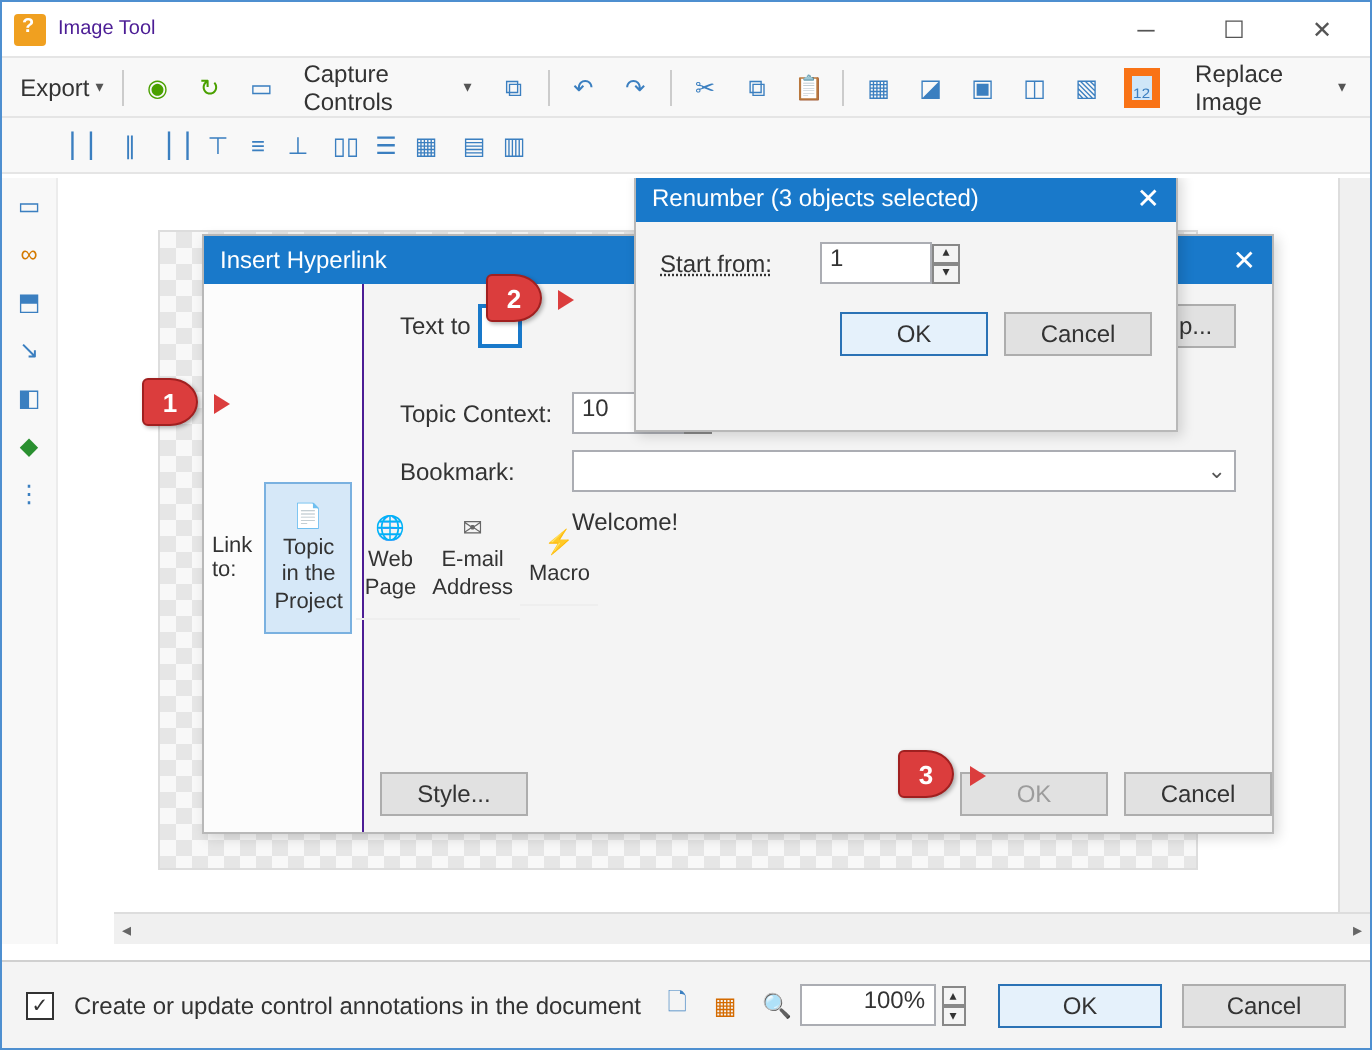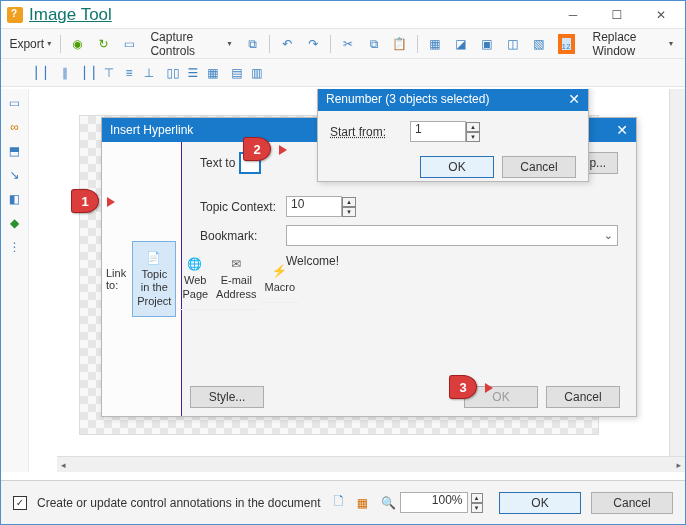--- a/index.html
+++ b/index.html
@@ -1,21 +1,21 @@
 <!DOCTYPE html>
 <html><head>
 <meta charset="utf-8">
 <style>
   * { box-sizing: border-box; }
   body { margin:0; font-family: "Segoe UI", Tahoma, Arial, sans-serif; font-size:12px; color:#333; background:#fff; }
   .window { width:686px; height:525px; border:1px solid #4e8fd0; position:relative; background:#fff; }
   .titlebar { height:28px; background:#fff; display:flex; align-items:center; padding:0 2px 0 6px; border-bottom:1px solid #e5e5e5;}
   .titlebar .app-icon { width:16px; height:16px; margin-right:6px; background:#f0a020; border-radius:2px; position:relative;}
   .titlebar .app-icon::after{content:"?"; font-size:10px; font-weight:bold; color:#fff; position:absolute; left:4px; top:1px;}
-  .titlebar .title { flex:1; font-size:17px; color:#0f766e;text-decoration:underline;}
+  .titlebar .title { flex:1; font-size:10px; color:#4c1d95;}
   .titlebar .win-btn { width:44px; height:28px; display:flex; align-items:center; justify-content:center; color:#555;}
   .toolbar { height:30px; display:flex; align-items:center; padding:0 6px; gap:4px; border-bottom:1px solid #e5e5e5; background:#f8f8f8;}
   .toolbar .t-item { height:22px; min-width:22px; display:flex; align-items:center; justify-content:center; padding:0 4px; border-radius:2px; position:relative;}
   .toolbar .t-item.text { padding:0 6px; }
   .toolbar .sep { width:1px; height:18px; background:#ccc; margin:0 2px;}
   .toolbar .chev::after{content:"▾"; font-size:8px; margin-left:3px; color:#555;}
   .icon { width:16px; height:16px; display:flex; align-items:center; justify-content:center; font-size:12px; color:#3b7fc0;}
   .sub-toolbar { height:28px; background:#f8f8f8; border-bottom:1px solid #e5e5e5; display:flex; align-items:center; padding:0 36px; gap:4px;}
   .content { position:absolute; top:88px; left:0; right:0; bottom:52px; display:flex;}
   .left-strip { width:28px; background:#f8f8f8; border-right:1px solid #ececec; display:flex; flex-direction:column; align-items:center; padding-top:6px; gap:8px;}
@@ -43,21 +43,21 @@
   .select::after { content:"⌄"; position:absolute; right:4px; font-size:11px; color:#555;}
   .hyperlink-panel { left:72px; top:28px; width:536px; height:300px;}
   .hyperlink-body { display:flex; height:calc(100% - 24px);}
   .link-sidebar { width:80px; background:#fcfcfc; border-right:1px solid #4c1d95; display:flex; flex-direction:row;align-items:center;}
   .link-sidebar .opt { text-align:center; padding:8px 4px; font-size:11px; border-bottom:1px solid #eee; line-height:1.2;}
   .link-sidebar .opt.selected { background:#d6e8f8; border:1px solid #7ab1e0; margin:2px;}
   .link-main { flex:1; padding:6px 8px; position:relative;}
   .callout { position:absolute; width:38px; height:26px; z-index:50;}
   .callout .body { width:28px; height:24px; background:#db3d3d; border:1px solid #a02020; border-radius:3px 14px 14px 3px / 3px 12px 12px 3px; color:#fff; font-weight:bold; display:flex; align-items:center; justify-content:center; font-size:13px; box-shadow:1px 1px 2px rgba(0,0,0,0.3);}
   .callout::after { content:""; position:absolute; right:-6px; top:8px; width:0;height:0;border-top:5px solid transparent;border-bottom:5px solid transparent;border-left:8px solid #db3d3d;}
-  .renumber-panel { left:288px; top:-3px; width:272px; height:96px; z-index:60;}
+  .renumber-panel { left:288px; top:-3px; width:272px; height:130px; z-index:60;}
   .renumber-body { padding:10px 12px 6px 12px;}
   .renumber-btns { display:flex; justify-content:flex-end; gap:8px; margin-top:14px;}
   .scroll-h { height:16px; background:#f0f0f0; border-top:1px solid #ddd; position:absolute; left:28px; right:0; bottom:0; display:flex; align-items:center;}
   .scroll-h::before,.scroll-h::after{content:"";}
   .scroll-v { width:16px; background:#f0f0f0; border-left:1px solid #ddd; position:absolute; right:0; top:0; bottom:16px;}
   .statusbar { position:absolute; left:0; right:0; bottom:0; height:44px; border-top:1px solid #d0d0d0; background:#f4f4f4; display:flex; align-items:center; padding:0 12px; gap:10px;}
   .statusbar .right { margin-left:auto; display:flex; align-items:center; gap:10px;}
   .checkbox { width:14px; height:14px; border:1px solid #333; background:#fff; display:inline-flex; align-items:center; justify-content:center; font-size:10px;}
   .zoom-box { display:flex; align-items:center; gap:3px;}
   .misc-icons { display:flex; gap:8px; align-items:center;}
@@ -121,21 +121,21 @@
     <div class="t-item">
         <span class="icon">◫</span>
       </div>
     <div class="t-item">
         <span class="icon">▧</span>
       </div>
     <div class="t-item">
         <span class="icon" style="background:#cfe6f8;border:4px solid #f97316;width:20px;height:20px;">₁₂</span>
       </div>
     <div style="flex:1"></div>
-    <div class="t-item text chev">Replace Window</div>
+    <div class="t-item text chev">Replace Image</div>
   </div>
 
   <div class="sub-toolbar">
     <div class="t-item">
         <span class="icon">▏▏</span>
       </div>
     <div class="t-item">
         <span class="icon">∥</span>
       </div>
     <div class="t-item">
@@ -237,21 +237,21 @@
               </div>
             </div>
             <div class="field-row">
               <span class="field-label">Bookmark:</span>
               <div class="select" style="flex:1"></div>
             </div>
             <div class="field-row">
               <span class="field-label"></span>
               <span>Welcome!</span>
             </div>
-            <div style="position:absolute; bottom:8px; left:8px; right:16px; display:flex; ">
+            <div style="position:absolute; bottom:8px; left:8px; right:0; display:flex; ">
               <div class="btn">Style...</div>
               <div style="flex:1"></div>
               <div class="btn disabled">OK</div>
               <div style="width:8px"></div>
               <div class="btn">Cancel</div>
             </div>
           </div>
         </div>
       </div>
 

